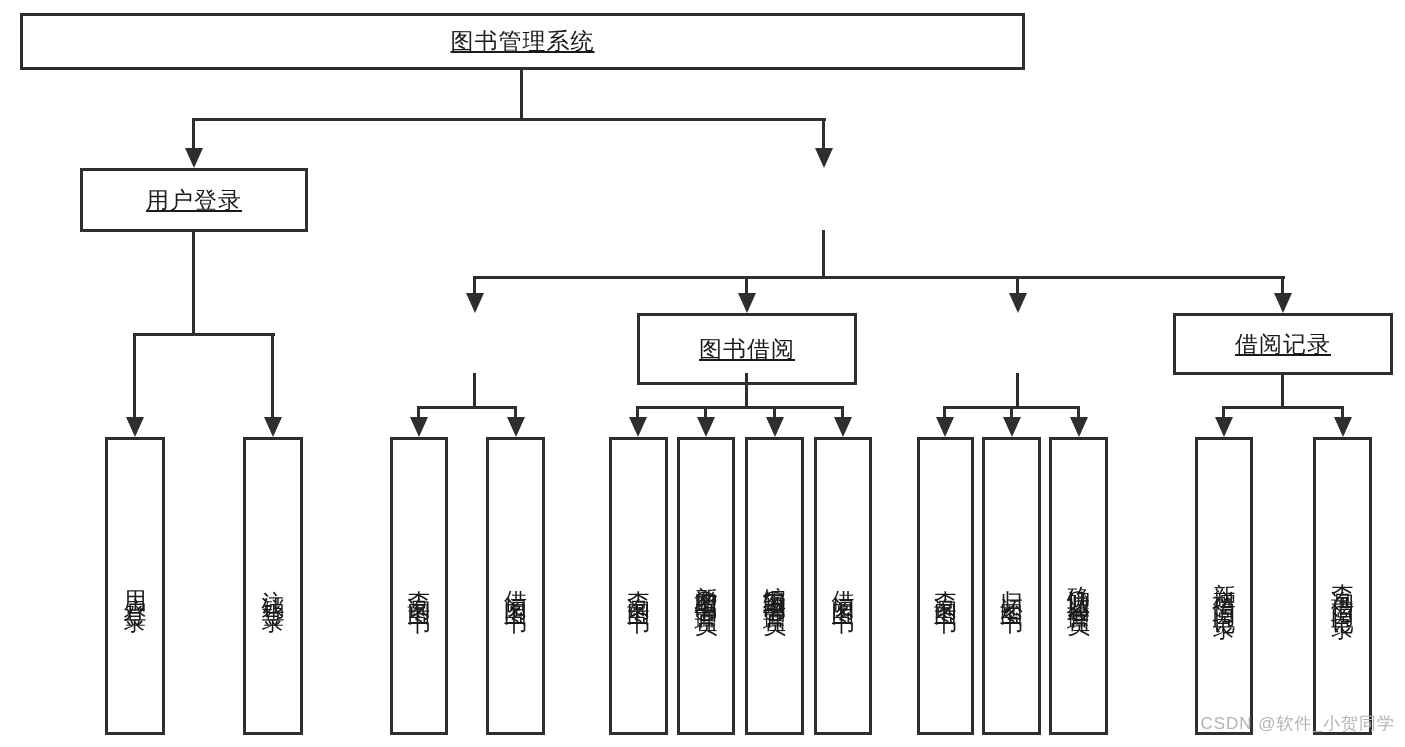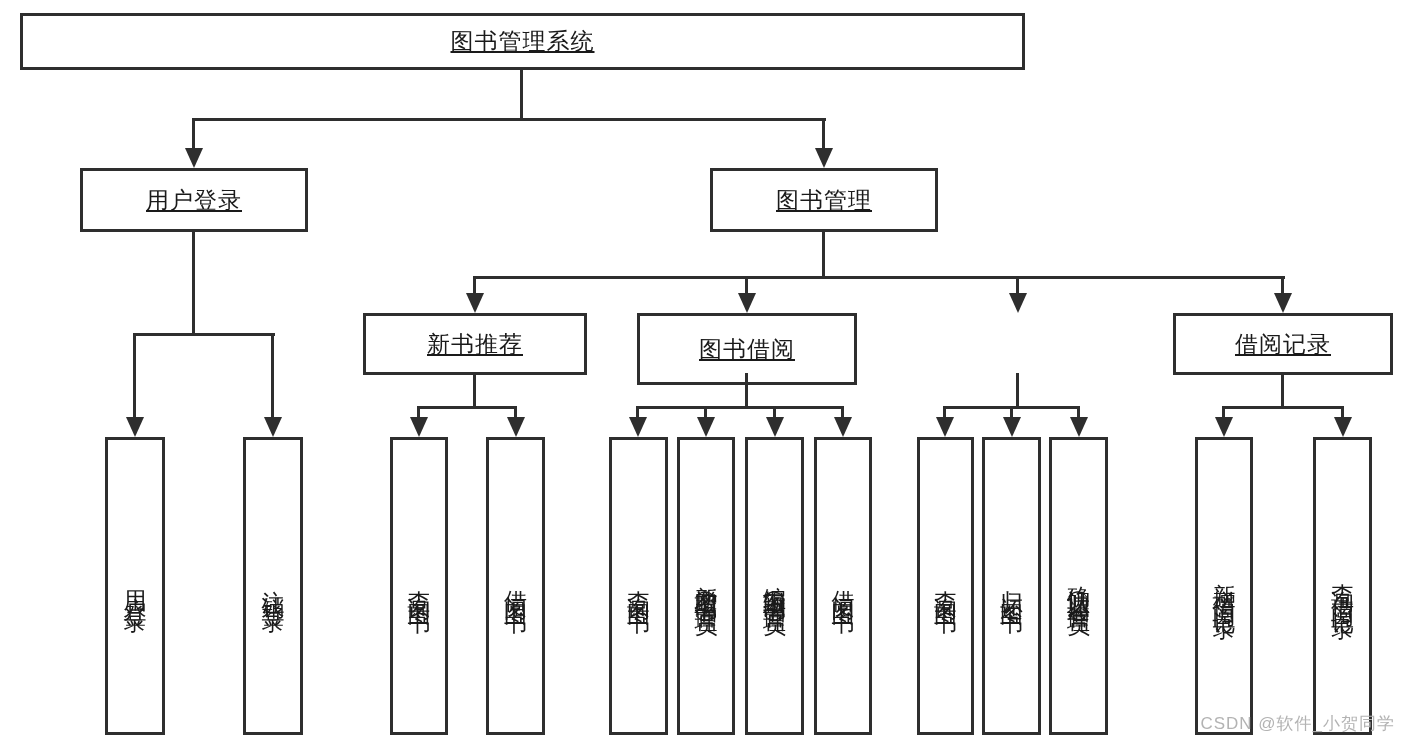--- a/index.html
+++ b/index.html
@@ -72,45 +72,39 @@
   <div class="v" style="left:520px; top:69px;  height:52px;"></div>
   <div class="h" style="left:193px; top:118px; width:633px;"></div>
   <div class="v" style="left:192px; top:118px; height:36px;"></div>
   <div class="tri" style="left:185px; top:148px;"></div>
   <div class="v" style="left:822px; top:118px; height:36px;"></div>
   <div class="tri" style="left:815px; top:148px;"></div>
 
   <div class="box" style="left:80px; top:168px; width:228px; height:64px;">
     <span>用户登录</span>
   </div>
-  <div class="box" style="left:710px; top:168px; width:228px; height:64px;">
-    <span>图书管理</span>
-  </div>
 
   <div class="v" style="left:192px; top:230px; height:106px;"></div>
   <div class="h" style="left:134px; top:333px; width:141px;"></div>
   <div class="v" style="left:133px; top:333px; height:90px;"></div>
   <div class="tri" style="left:126px; top:417px;"></div>
   <div class="v" style="left:271px; top:333px; height:90px;"></div>
   <div class="tri" style="left:264px; top:417px;"></div>
 
   <div class="v" style="left:822px; top:230px; height:49px;"></div>
   <div class="h" style="left:474px; top:276px; width:811px;"></div>
   <div class="v" style="left:473px; top:276px; height:22px;"></div>
   <div class="tri" style="left:466px; top:293px;"></div>
   <div class="v" style="left:745px; top:276px; height:22px;"></div>
   <div class="tri" style="left:738px; top:293px;"></div>
   <div class="v" style="left:1016px; top:276px; height:22px;"></div>
   <div class="tri" style="left:1009px; top:293px;"></div>
   <div class="v" style="left:1281px; top:276px; height:22px;"></div>
   <div class="tri" style="left:1274px; top:293px;"></div>
 
-  <div class="box" style="left:363px; top:313px; width:224px; height:62px;">
-    <span>新书推荐</span>
-  </div>
   <div class="box" style="left:637px; top:313px; width:220px; height:72px;">
     <span>图书借阅</span>
   </div>
   <div class="box" style="left:1173px; top:313px; width:220px; height:62px;">
     <span>借阅记录</span>
   </div>
 
   <div class="v" style="left:473px; top:373px; height:36px;"></div>
   <div class="h" style="left:418px; top:406px; width:99px;"></div>
   <div class="v" style="left:417px; top:406px; height:16px;"></div>

